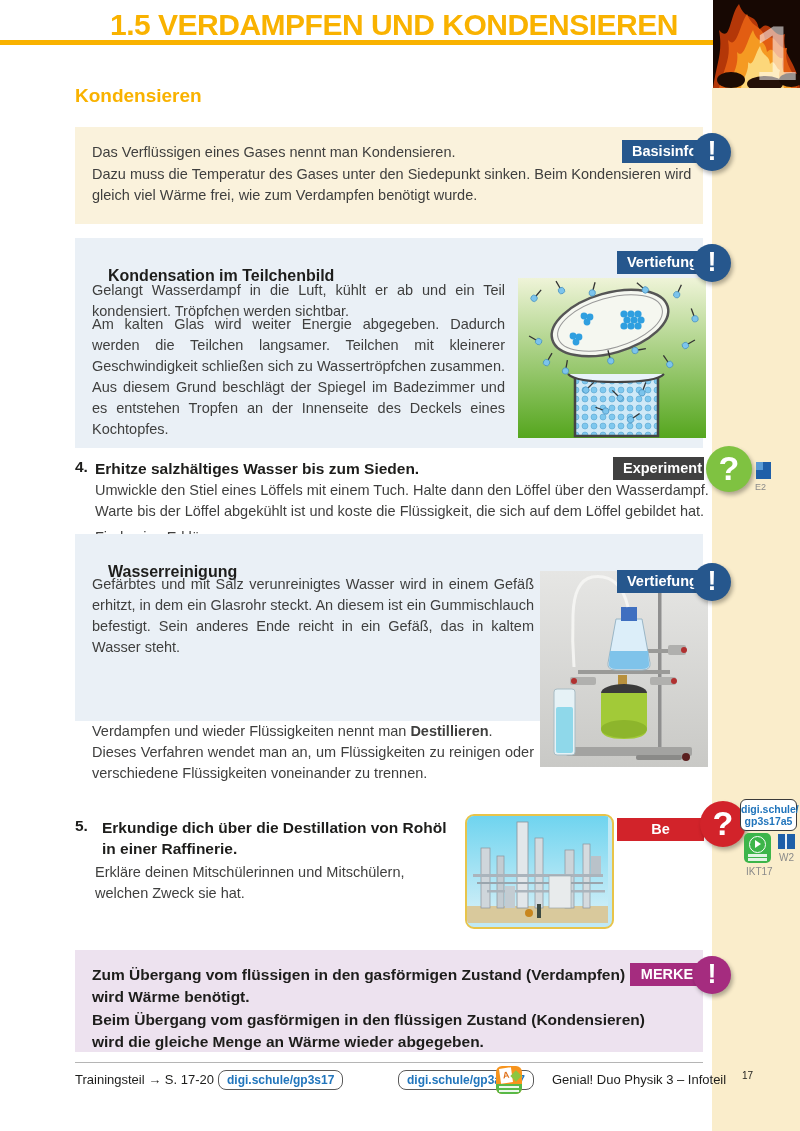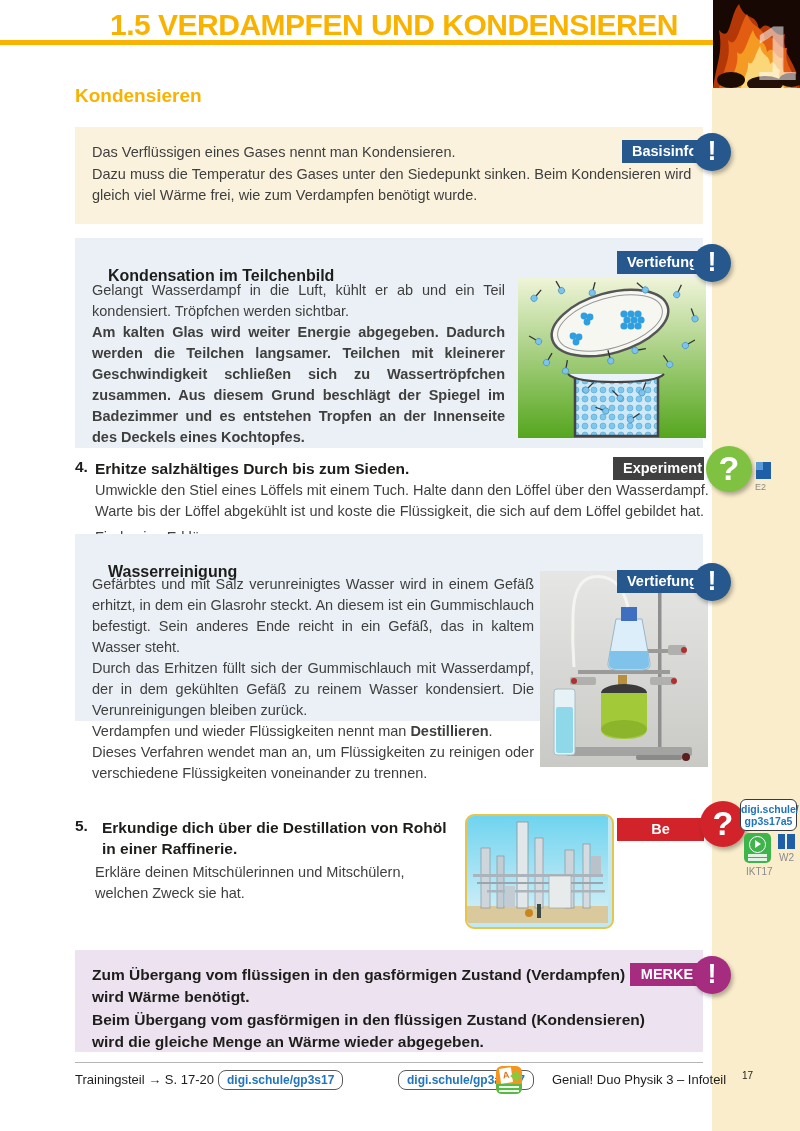--- a/index.html
+++ b/index.html
@@ -117,21 +117,21 @@
   <div class="box box-cream" style="top:127px;height:97px;">
     <div class="para" style="position:absolute;left:17px;top:15px;width:600px;">Das Verflüssigen eines Gases nennt man Kondensieren.</div>
     <div class="para" style="position:absolute;left:17px;top:37px;width:603px;">Dazu muss die Temperatur des Gases unter den Siedepunkt sinken. Beim Kondensieren wird gleich viel Wärme frei, wie zum Verdampfen benötigt wurde.</div>
   </div>
   <div class="badge badge-blue" style="left:622px;top:140px;width:62px;">Basisinfo</div>
   <div class="round-icon excl ic-blue" style="left:693px;top:133px;">!</div>
 
   <div class="box box-blue" style="top:238px;height:210px;">
     <h3 style="position:absolute;left:17px;top:13px;">Kondensation im Teilchenbild</h3>
     <div class="para just" style="position:absolute;left:17px;top:42px;width:413px;">Gelangt Wasserdampf in die Luft, kühlt er ab und ein Teil kondensiert. Tröpfchen werden sichtbar.</div>
-    <div class="para just" style="position:absolute;left:17px;top:84px;width:413px;font-weight:bold;">Am kalten Glas wird weiter Energie abgegeben. Dadurch werden die Teilchen langsamer. Teilchen mit kleinerer Geschwindigkeit schließen sich zu Wassertröpfchen zusammen. Aus diesem Grund beschlägt der Spiegel im Badezimmer und es entstehen Tropfen an der Innenseite des Deckels eines Kochtopfes.</div>
+    <div class="para just" style="position:absolute;left:17px;top:76px;width:413px;">Am kalten Glas wird weiter Energie abgegeben. Dadurch werden die Teilchen langsamer. Teilchen mit kleinerer Geschwindigkeit schließen sich zu Wassertröpfchen zusammen. Aus diesem Grund beschlägt der Spiegel im Badezimmer und es entstehen Tropfen an der Innenseite des Deckels eines Kochtopfes.</div>
     <svg class="illus" style="left:443px;top:40px;" width="188" height="160" viewBox="0 0 188 160">
       <defs>
         <linearGradient id="grn" x1="0" y1="0" x2="0" y2="1">
           <stop offset="0" stop-color="#eff4d8"></stop>
             <stop offset="1" stop-color="#55a61e"></stop>
         </linearGradient>
         <pattern id="dots" width="9" height="9" patternUnits="userSpaceOnUse">
           <rect width="9" height="9" fill="#cfe9f7"></rect>
           <circle cx="4" cy="4" r="3" fill="#7ec8ef" stroke="#4d9cc9" stroke-width="0.5"></circle>
         </pattern>
@@ -186,32 +186,31 @@
       <use href="#mol" transform="translate(100,118) rotate(-45)"></use>
       <use href="#mol" transform="translate(125,112) rotate(20)"></use>
       <use href="#mol" transform="translate(85,132) rotate(-70)"></use>
       <use href="#mol" transform="translate(115,140) rotate(55)"></use>
     </svg>
   </div>
   <div class="badge badge-blue" style="left:617px;top:251px;width:67px;">Vertiefung</div>
   <div class="round-icon excl ic-blue" style="left:693px;top:244px;">!</div>
 
   <div class="task-num" style="left:75px;top:458px;">4.</div>
-  <div class="task-head" style="left:95px;top:458px;width:420px;">Erhitze salzhältiges Durch bis zum Sieden.</div>
+  <div class="task-head" style="left:95px;top:458px;width:420px;">Erhitze salzhältiges Wasser bis zum Sieden.</div>
   <div class="task-body" style="left:95px;top:480px;width:614px;">Umwickle den Stiel eines Löffels mit einem Tuch. Halte dann den Löffel über den Wasserdampf. Warte bis der Löffel abgekühlt ist und koste die Flüssigkeit, die sich auf dem Löffel gebildet hat.</div>
   <div class="task-body" style="left:95px;top:527px;width:400px;">Finde eine Erklärung.</div>
   <div class="badge badge-green" style="left:613px;top:457px;width:71px;">Experiment</div>
   <div class="round-icon quest ic-green" style="left:706px;top:446px;">?</div>
   <div class="e2-icon"></div>
   <div class="side-code" style="left:755px;top:482px;">E2</div>
 
   <div class="box box-blue" style="top:534px;height:187px;">
     <h3 style="position:absolute;left:17px;top:13px;">Wasserreinigung</h3>
     <div class="para just" style="position:absolute;left:17px;top:40px;width:442px;">Gefärbtes und mit Salz verunreinigtes Wasser wird in einem Gefäß erhitzt, in dem ein Glasrohr steckt. An diesem ist ein Gummischlauch befestigt. Sein anderes Ende reicht in ein Gefäß, das in kaltem Wasser steht.</div>
-    <div class="para just" style="position:absolute;left:17px;top:124px;width:442px;">Durch das Erhitzen füllt sich der Gummischlauch mit Wasserdampf, der in dem gekühlten Gefäß zu reinem Wasser kondensiert. Die Verunreinigungen bleiben zurück.</div>
     <div class="para" style="position:absolute;left:17px;top:187px;width:442px;"><span>Verdampfen und wieder Flüssigkeiten nennt man </span><b>Destillieren</b><span>.</span></div>
     <div class="para just" style="position:absolute;left:17px;top:208px;width:442px;">Dieses Verfahren wendet man an, um Flüssigkeiten zu reinigen oder verschiedene Flüssigkeiten voneinander zu trennen.</div>
     <svg class="illus" style="left:465px;top:37px;" width="168" height="196" viewBox="0 0 168 196">
       <defs>
         <linearGradient id="gray" x1="0" y1="0" x2="0" y2="1">
           <stop offset="0" stop-color="#e6e6e4"></stop>
             <stop offset="1" stop-color="#c9c9c6"></stop>
         </linearGradient>
       </defs>
       <rect width="168" height="196" fill="url(#gray)"></rect>

